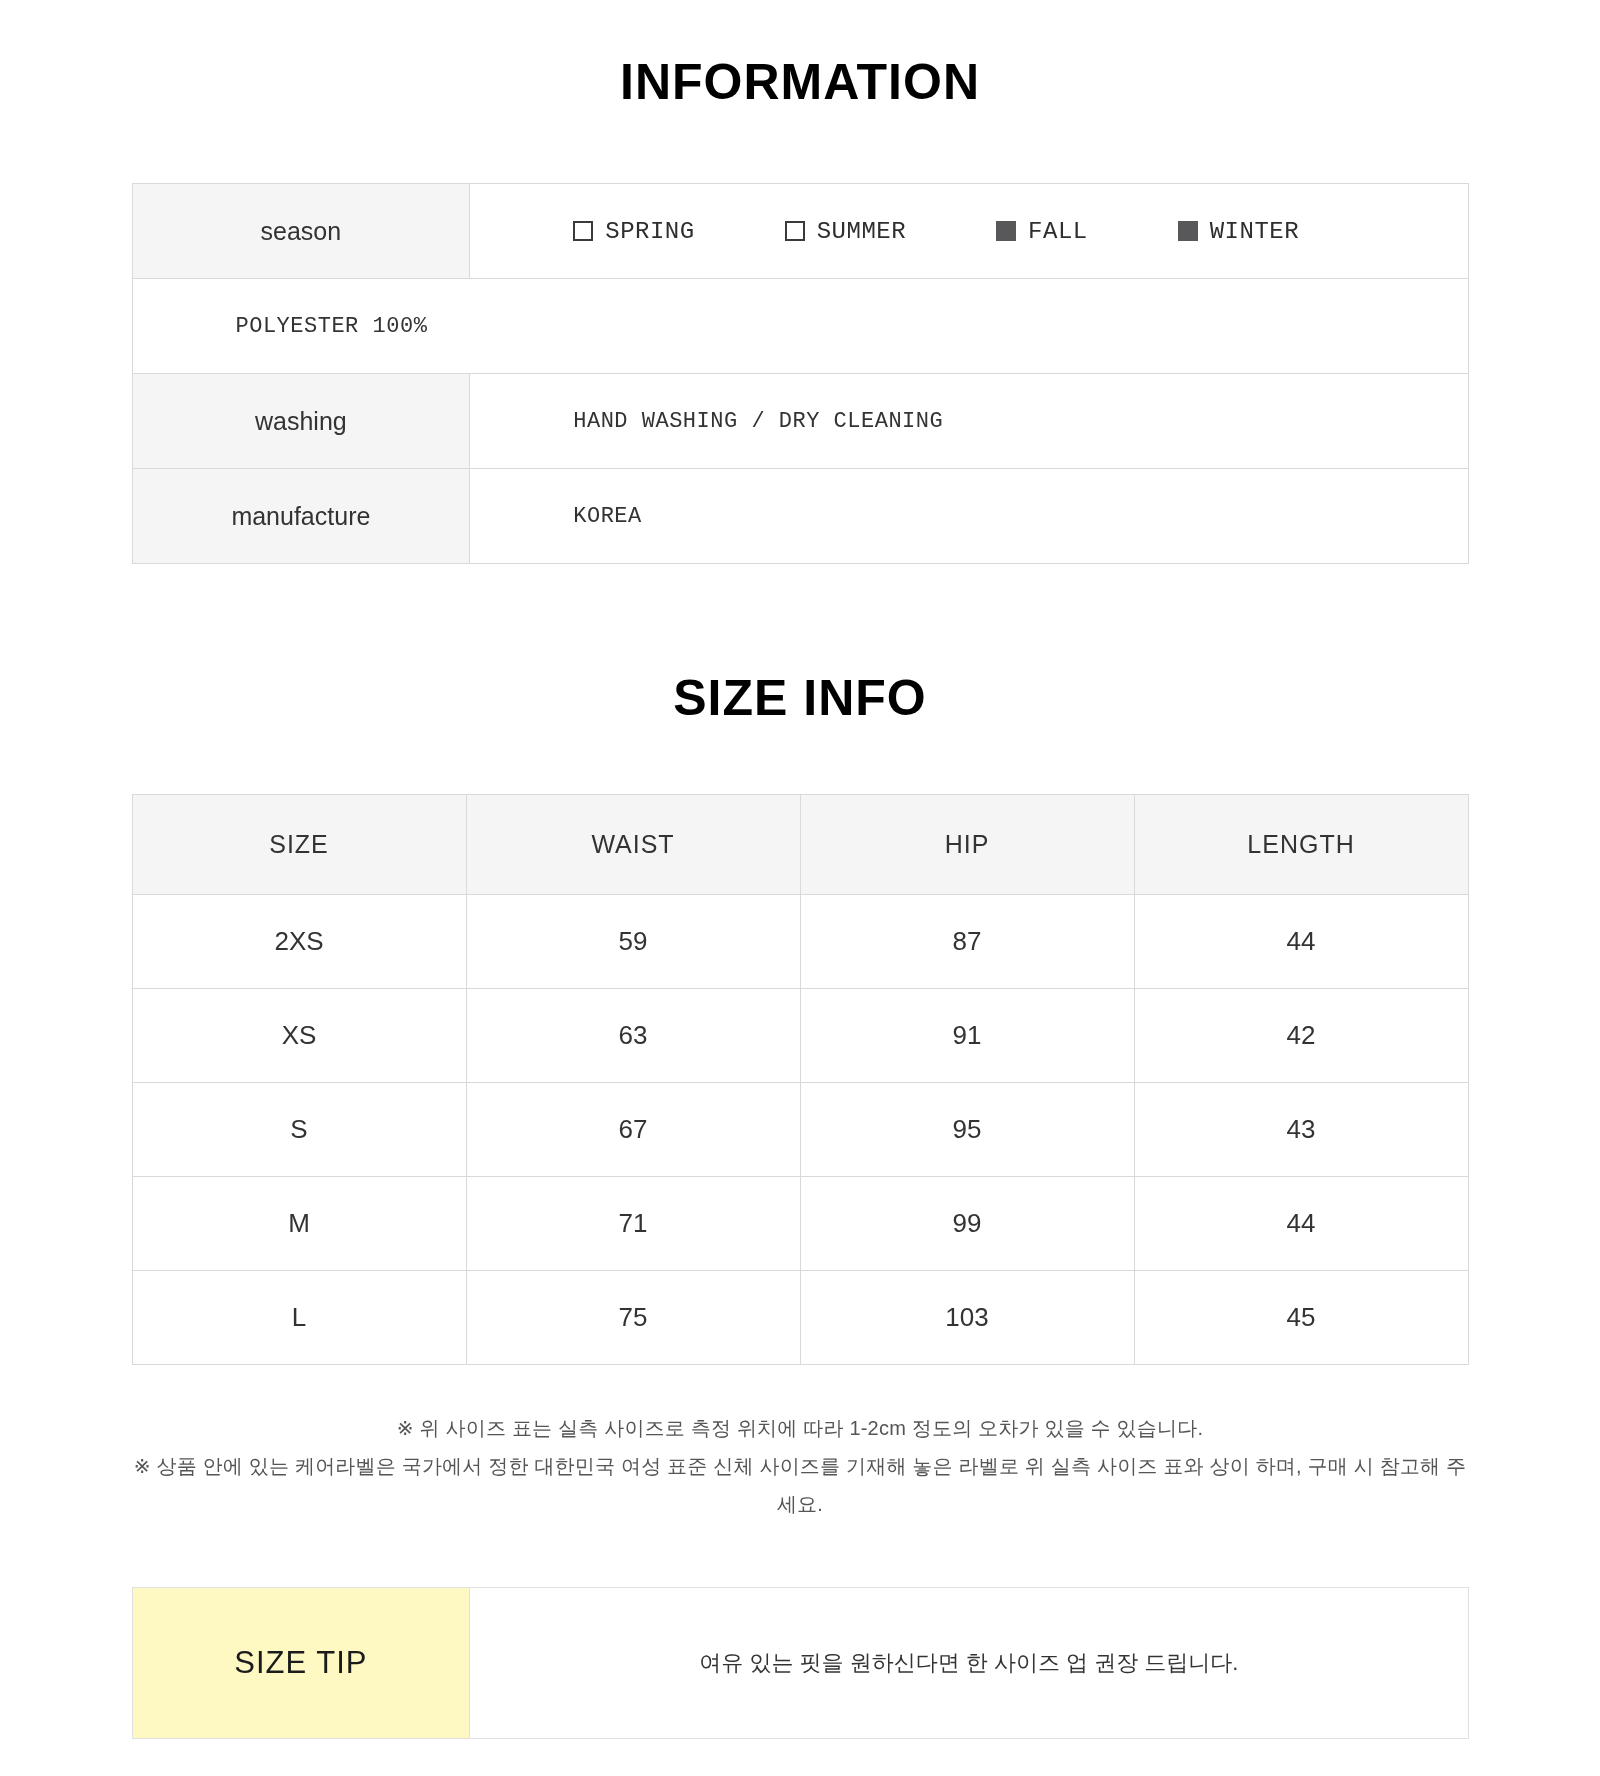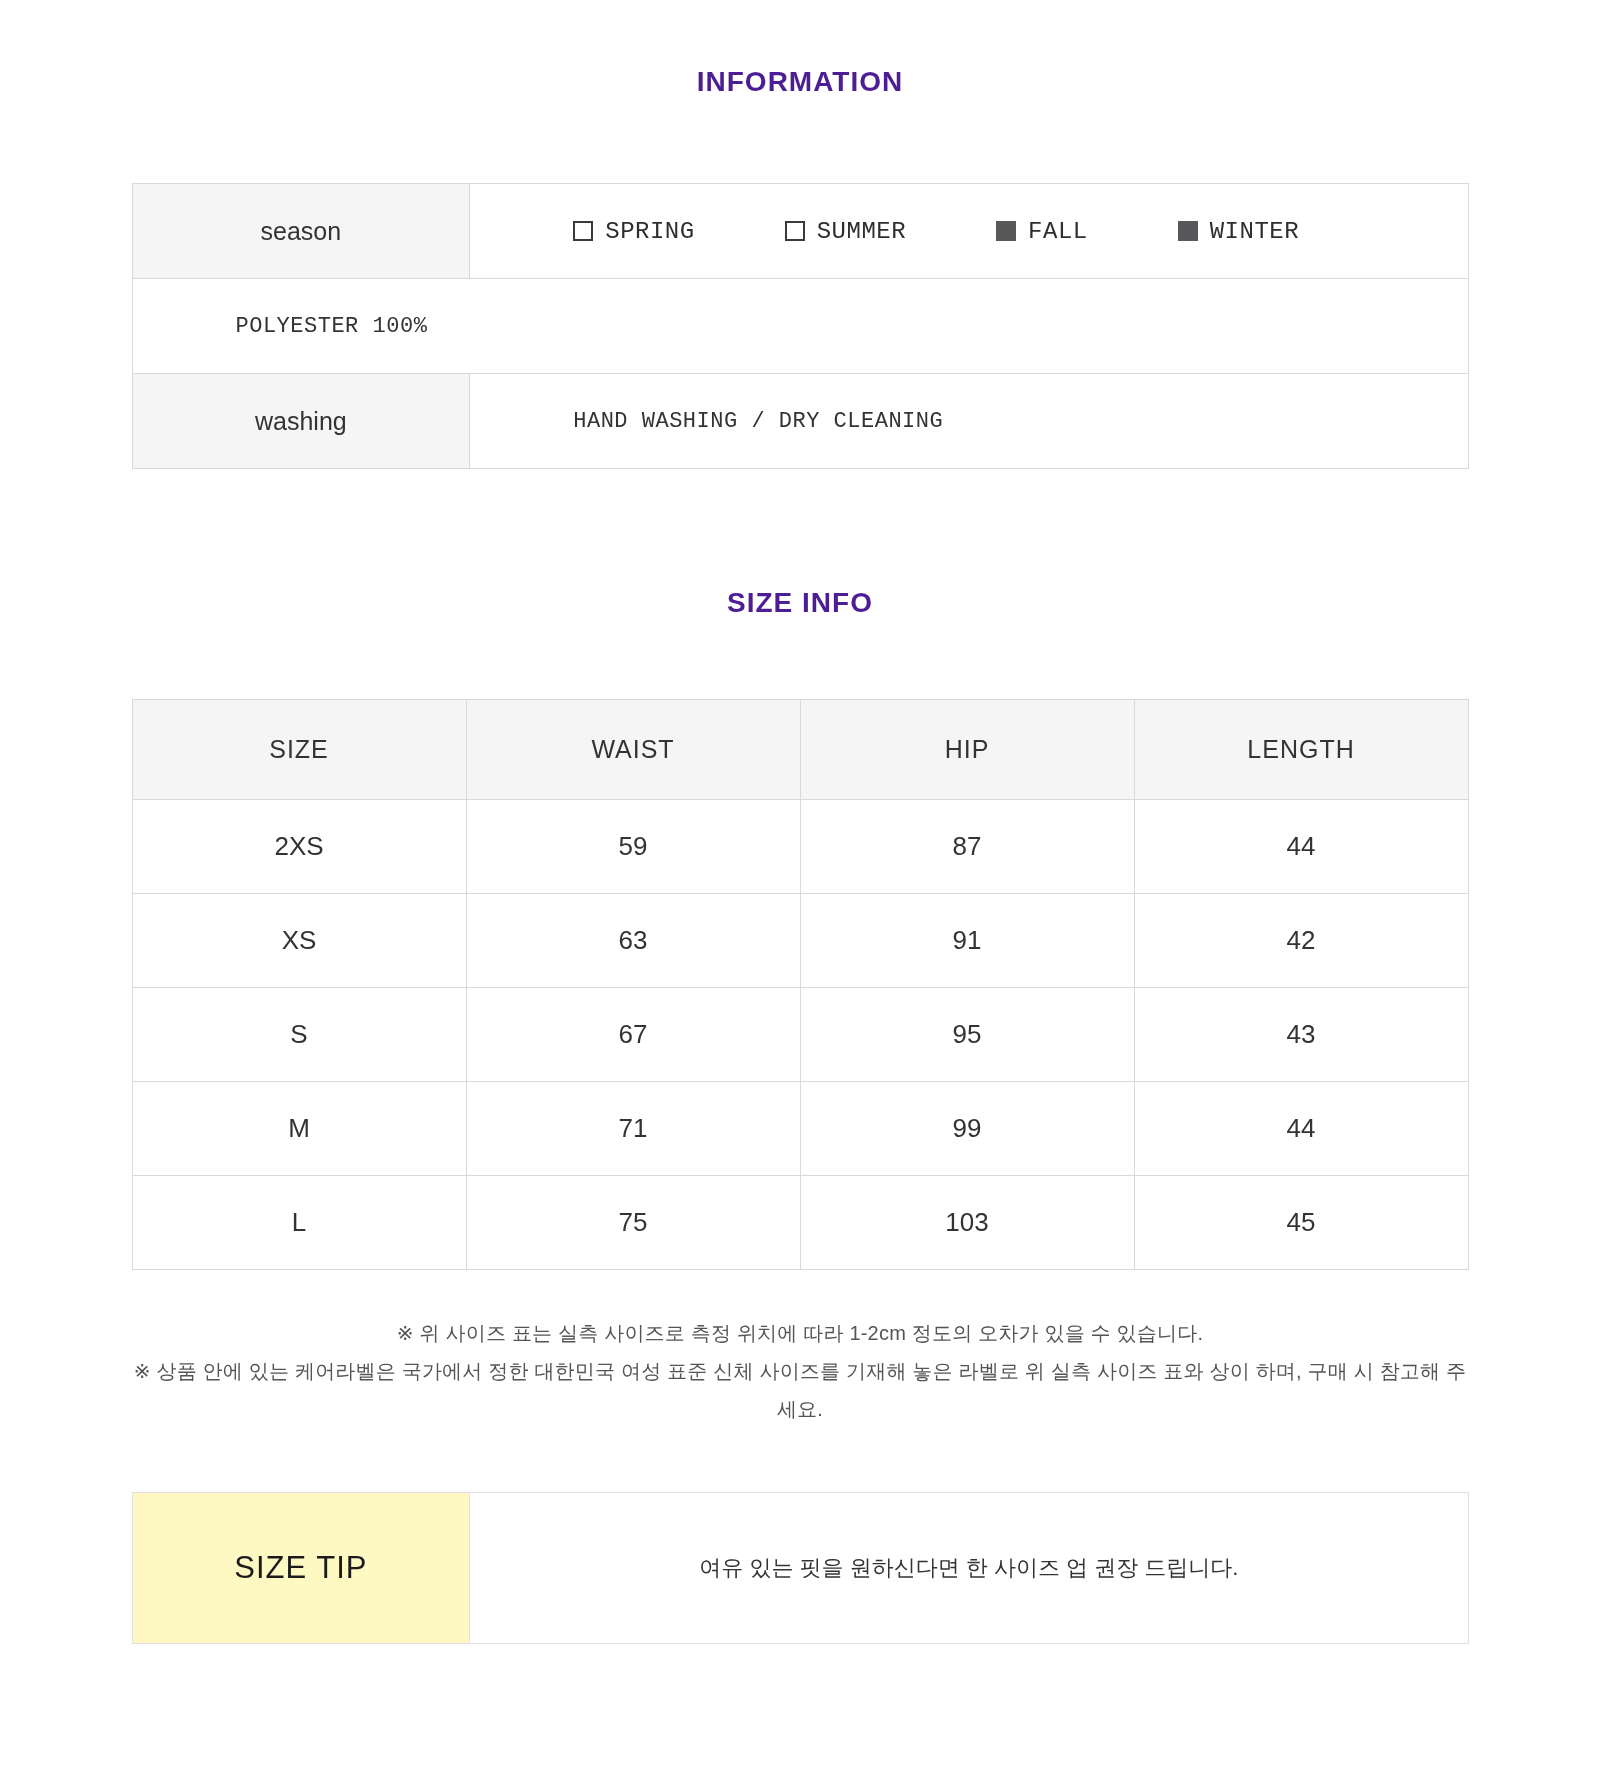--- a/index.html
+++ b/index.html
@@ -7,24 +7,24 @@
     width: 1600px;
     background: #ffffff;
     font-family: "Liberation Sans", "DejaVu Sans", sans-serif;
     color: #333333;
   }
   body { height: 1776px; overflow: hidden; }
   .content { width: 1337px; margin: 0 auto; }
 
   .section-title {
     text-align: center;
-    font-size: 28px;
+    font-size: 50px;
     font-weight: 700;
     letter-spacing: 1px;
-    color: #4c1d95;
+    color: #000000;
     padding-top: 58px;
     line-height: 48px;
   }
   .title-gap-info { margin-top: 0; }
 
   
   .info-table {
     margin-top: 77px;
     width: 100%;
     border: 1px solid #d9d9d9;
@@ -169,20 +169,24 @@
 
     <div class="info-row">
       <div class="info-value-cell">POLYESTER 100%</div>
     </div>
 
     <div class="info-row">
       <div class="info-label-cell">washing</div>
       <div class="info-value-cell">HAND WASHING / DRY CLEANING</div>
     </div>
 
+    <div class="info-row">
+      <div class="info-label-cell">manufacture</div>
+      <div class="info-value-cell">KOREA</div>
+    </div>
   </div>
 
   <h1 class="section-title size-title">SIZE INFO</h1>
 
   <table class="size-table">
     <thead>
       <tr>
         <th>SIZE</th>
         <th>WAIST</th>
         <th>HIP</th>

